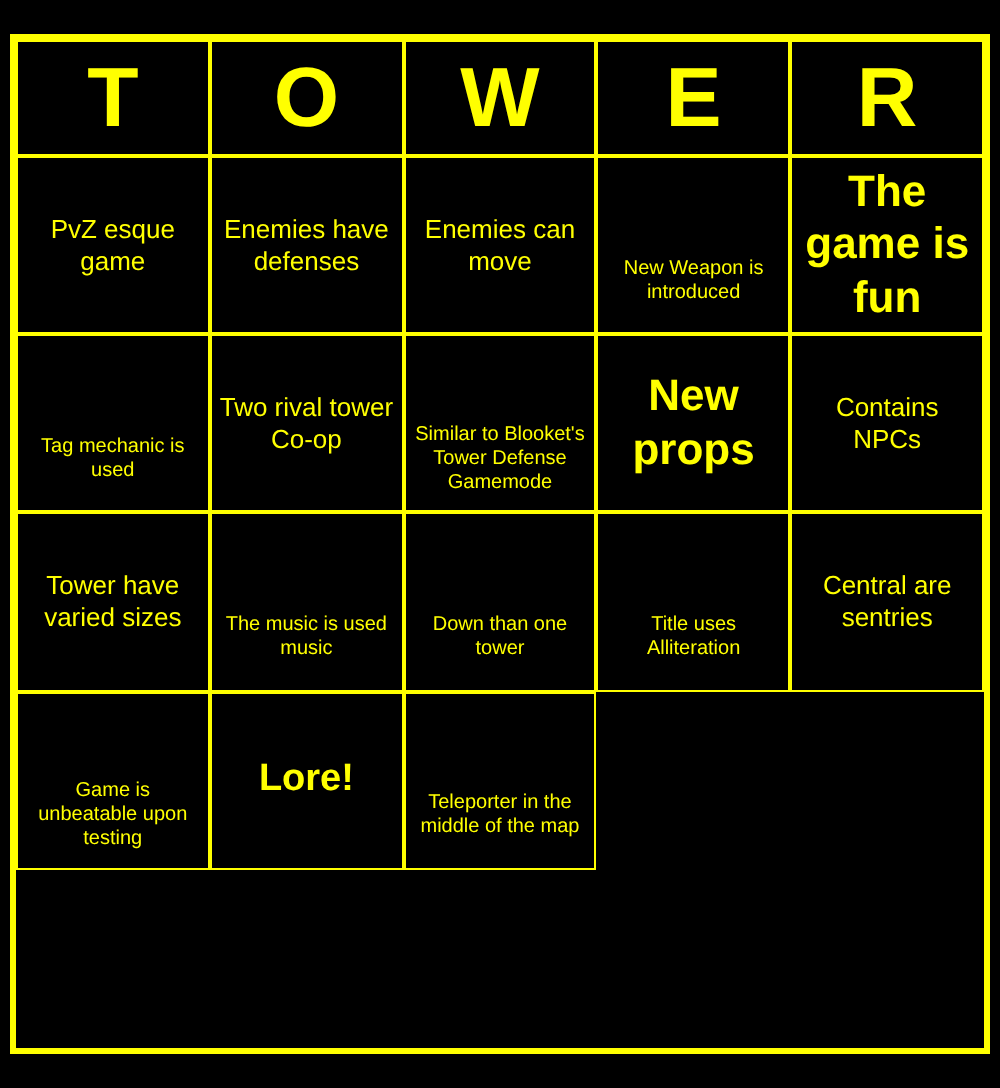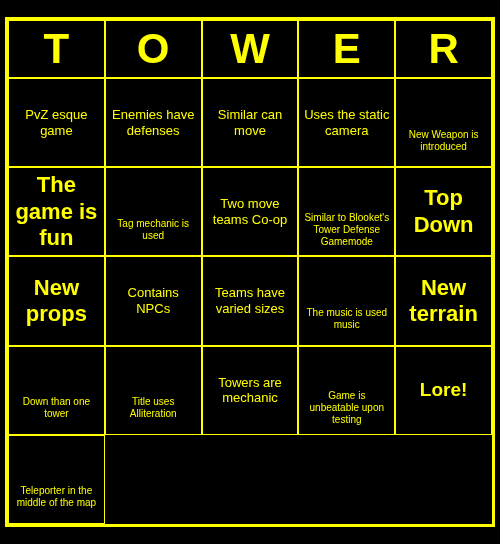--- a/index.html
+++ b/index.html
@@ -67,66 +67,57 @@
       <div class="bingo-header-cell">R</div>
     </div>
   <div class="bingo-grid">
   <div class="bingo-cell">
         <span class="medium">PvZ esque game</span>
       </div>
       <div class="bingo-cell">
         <span class="medium">Enemies have defenses</span>
       </div>
       <div class="bingo-cell">
-        <span class="medium">Similar can move</span>
-      </div>
-      <div class="bingo-cell">
-        <span class="medium">Uses the static camera</span>
+        <span class="medium">Enemies can move</span>
       </div>
       <div class="bingo-cell">
         <span class="small">New Weapon is introduced</span>
       </div>
       <div class="bingo-cell">
         <span class="large">The game is fun</span>
       </div>
       <div class="bingo-cell">
         <span class="small">Tag mechanic is used</span>
       </div>
       <div class="bingo-cell">
-        <span class="medium">Two move teams Co-op</span>
+        <span class="medium">Two rival tower Co-op</span>
       </div>
       <div class="bingo-cell">
         <span class="small">Similar to Blooket's Tower Defense Gamemode</span>
-      </div>
-      <div class="bingo-cell">
-        <span class="large">Top Down</span>
       </div>
       <div class="bingo-cell">
         <span class="large">New props</span>
       </div>
       <div class="bingo-cell">
         <span class="medium">Contains NPCs</span>
       </div>
       <div class="bingo-cell">
-        <span class="medium">Teams have varied sizes</span>
+        <span class="medium">Tower have varied sizes</span>
       </div>
       <div class="bingo-cell">
         <span class="small">The music is used music</span>
-      </div>
-      <div class="bingo-cell">
-        <span class="large">New terrain</span>
       </div>
       <div class="bingo-cell">
         <span class="small">Down than one tower</span>
       </div>
       <div class="bingo-cell">
         <span class="small">Title uses Alliteration</span>
       </div>
       <div class="bingo-cell">
-        <span class="medium">Towers are mechanic</span>
+        <span class="medium">Central are sentries</span>
       </div>
       <div class="bingo-cell">
         <span class="small">Game is unbeatable upon testing</span>
       </div>
       <div class="bingo-cell">
         <span class="xlarge">Lore!</span>
       </div>
       <div class="bingo-cell">
         <span class="small">Teleporter in the middle of the map</span>
       </div>

